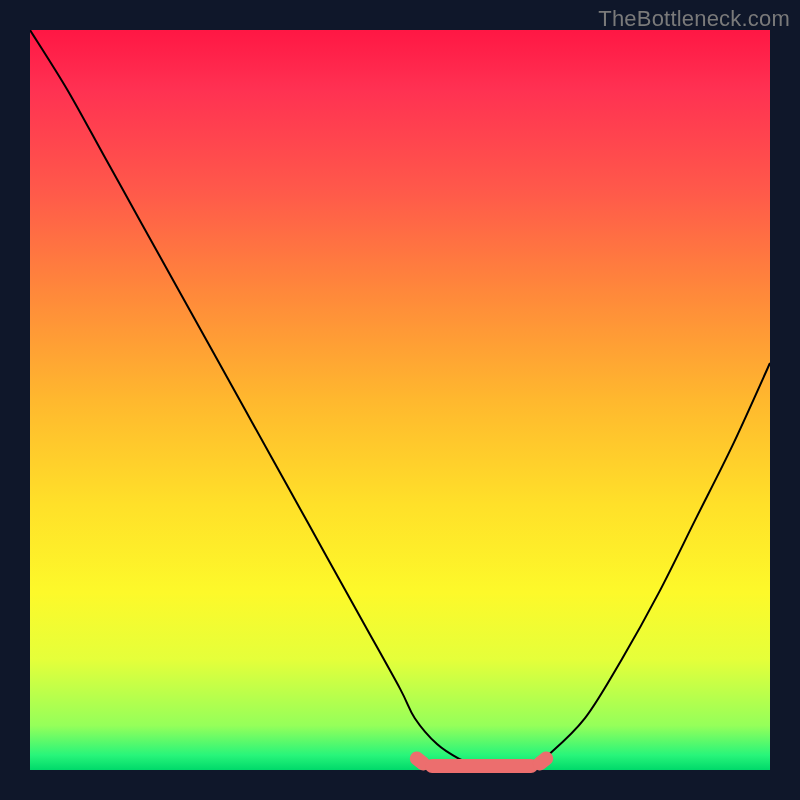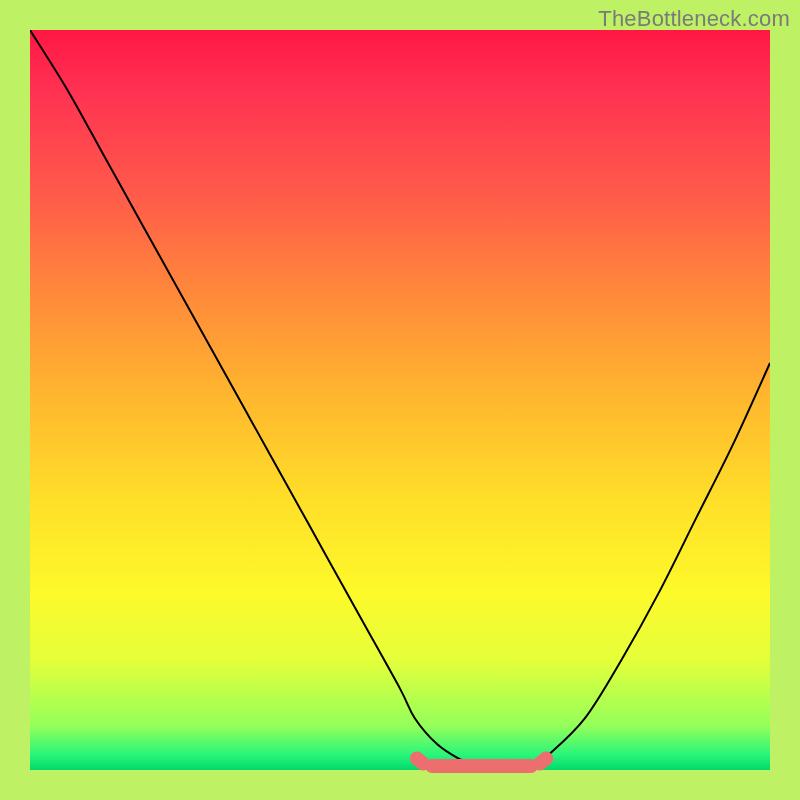--- a/index.html
+++ b/index.html
@@ -1,17 +1,17 @@
 <!DOCTYPE html>
 <html><head>
 <meta charset="utf-8">
 <style>
 * { margin: 0; padding: 0; box-sizing: border-box; }
 body { width: 800px; height: 800px; overflow: hidden; background: #000; font-family: Arial, sans-serif; }
-.container { width: 800px; height: 800px; position: relative; background: #bef264; }
+.container { width: 800px; height: 800px; position: relative; background: #0f172a; }
 .plot-area { position: absolute; left: 30px; top: 30px; width: 740px; height: 740px; background: linear-gradient(to bottom, #ff1744 0%, #ff3152 8%, #ff5a4a 22%, #ff8a3a 36%, #ffb82e 50%, #ffe029 64%, #fdf92a 76%, #e5ff3a 85%, #95ff5a 94%, #28f57a 98%, #00d96a 100%); }
 .watermark { position: absolute; top: 6px; right: 10px; color: #7a7a7a; font-size: 22px; font-weight: 500; letter-spacing: 0.2px; }
 svg.curve { position: absolute; left: 0; top: 0; width: 740px; height: 740px; pointer-events: none; }
 .band { position: absolute; height: 14px; border-radius: 7px; background: #ec6e6e; }
 </style>
 </head>
 <body>
 
 <div class="container">
   <div class="watermark">TheBottleneck.com</div>

